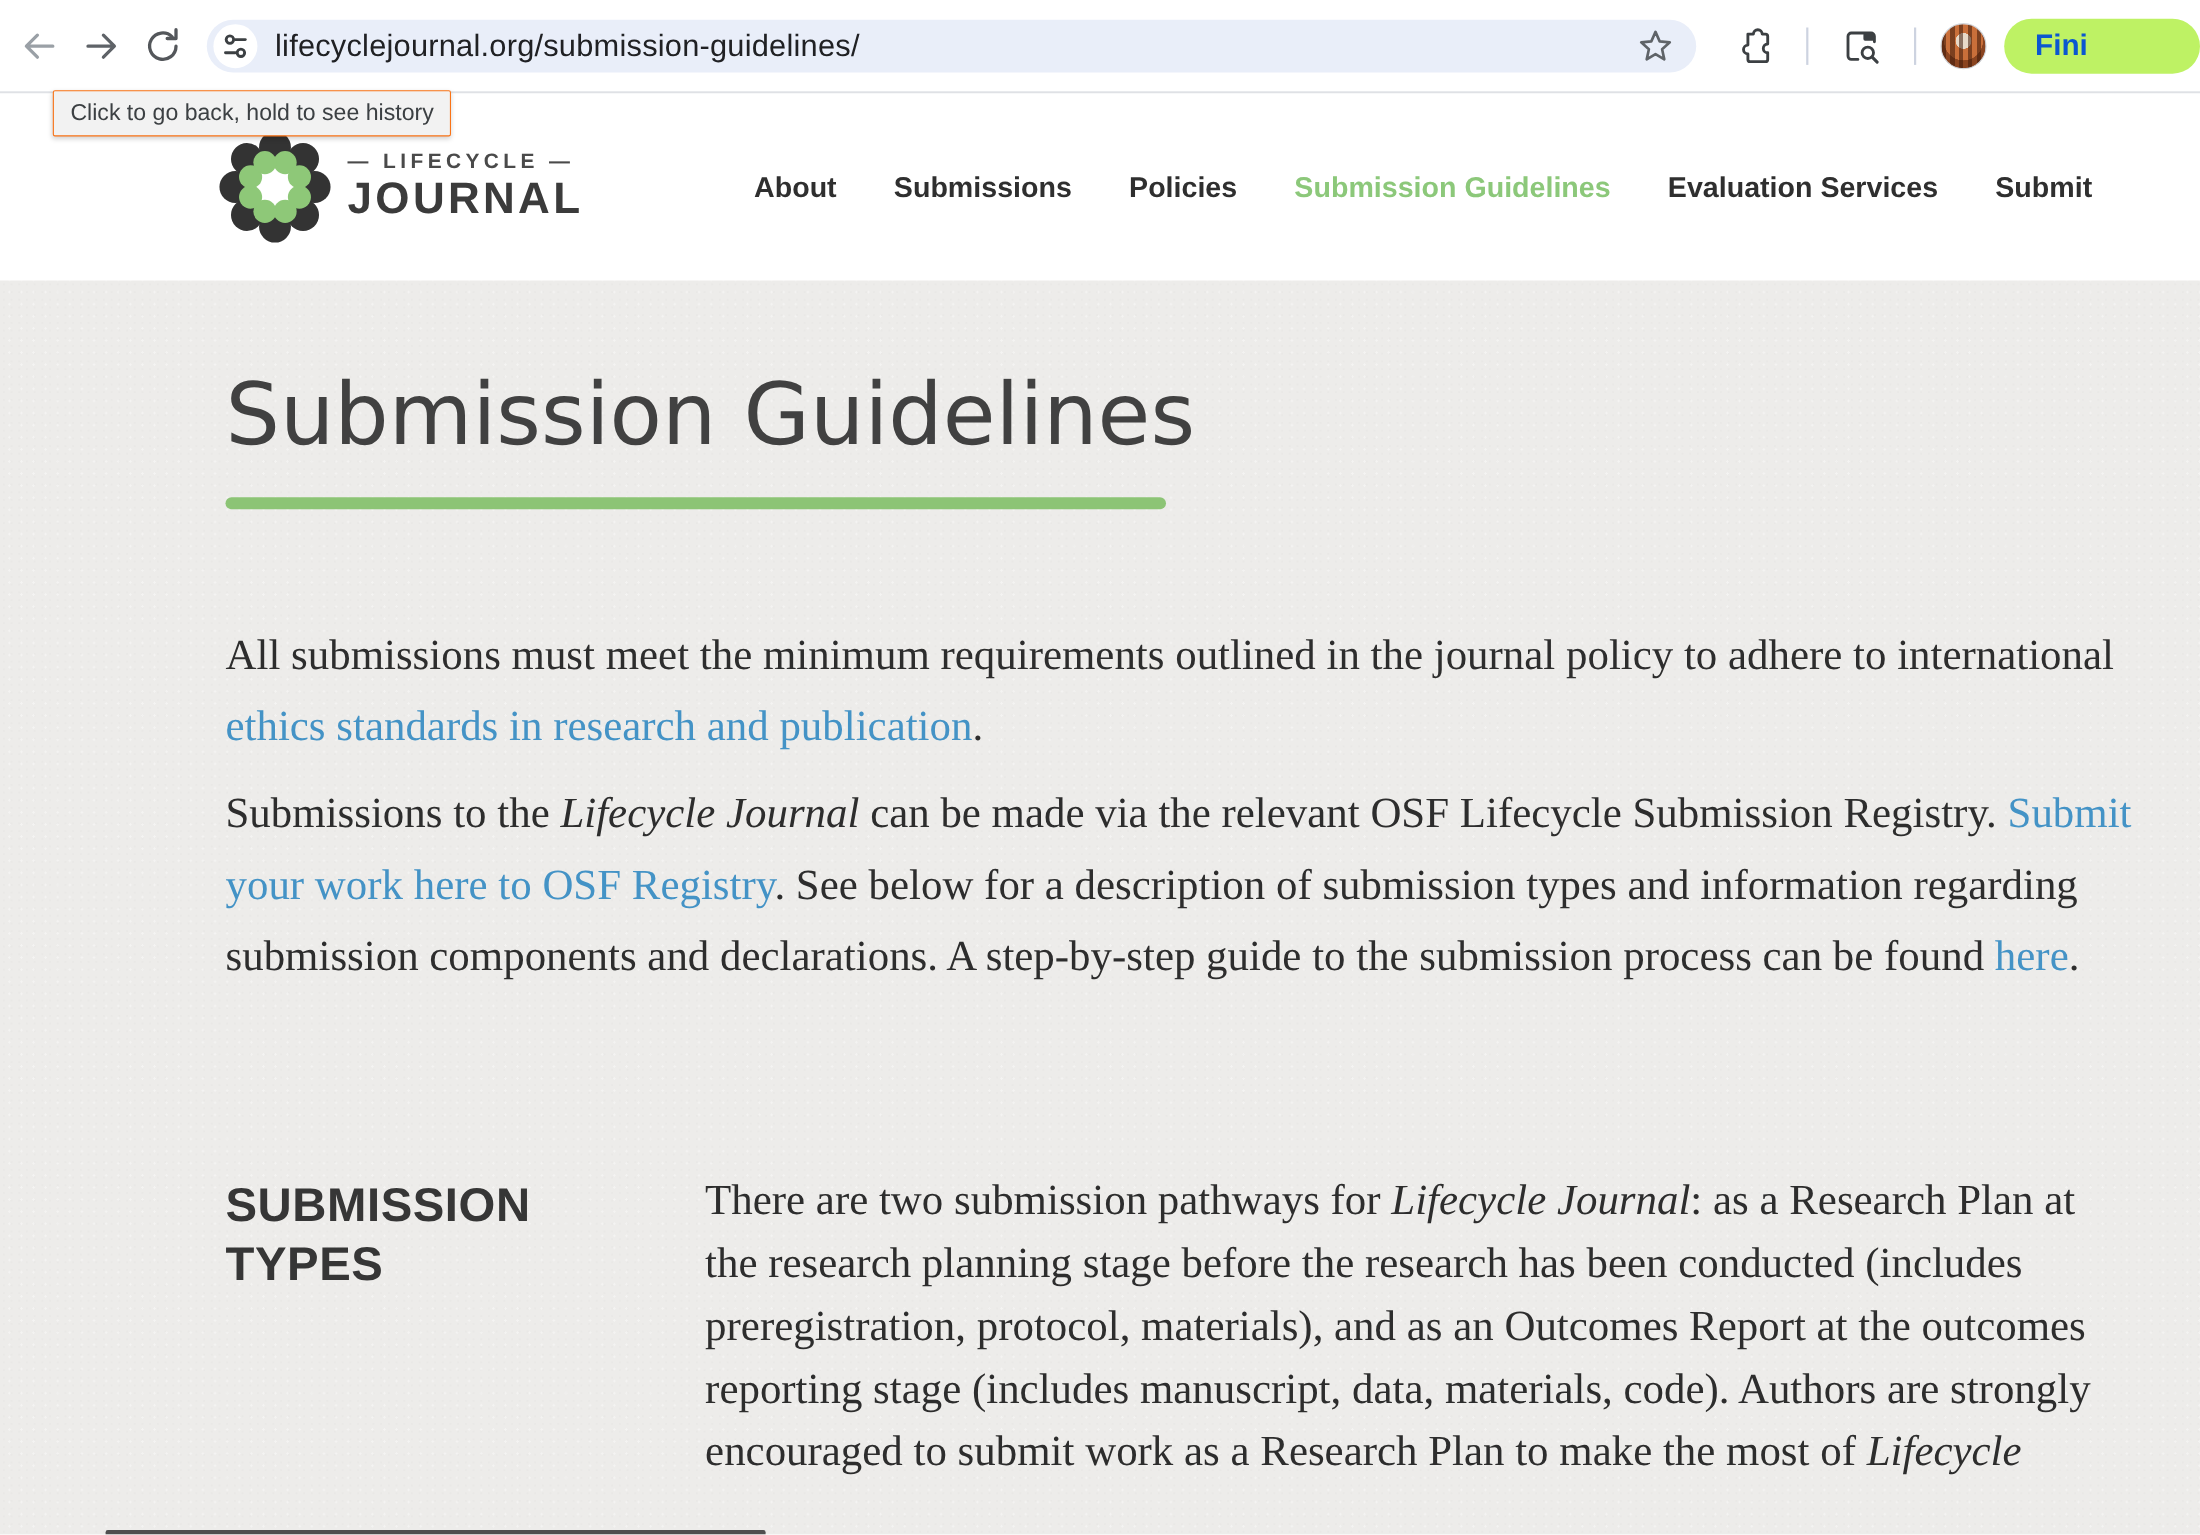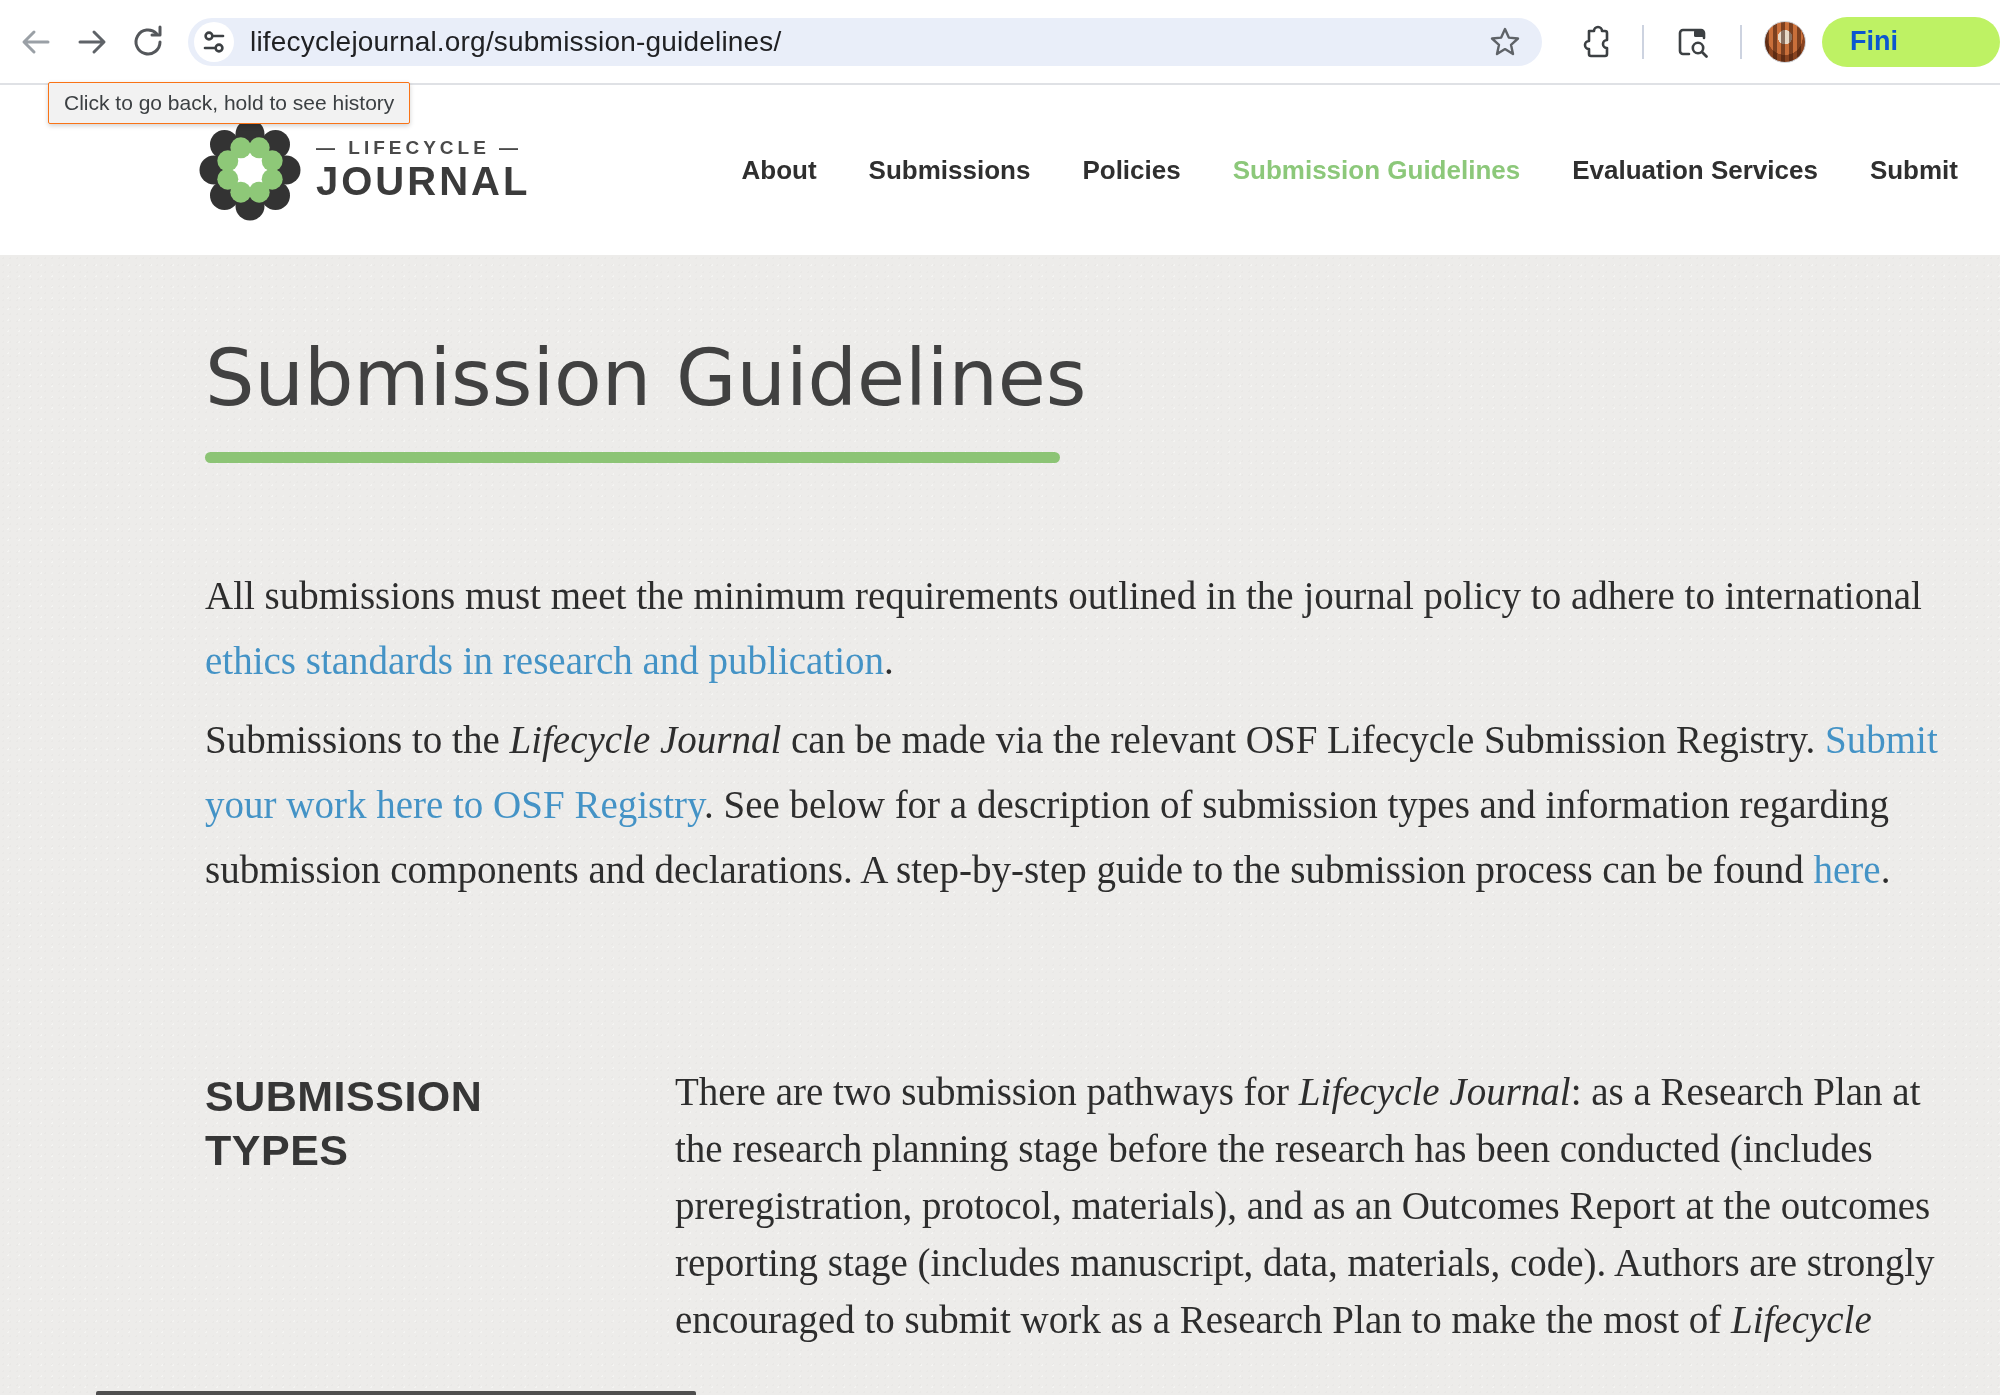--- a/index.html
+++ b/index.html
@@ -35,21 +35,21 @@
            border:1px solid #f97316;box-shadow:0 2px 5px rgba(0,0,0,.18);
            font-size:21px;color:#3c4043;padding:8px 15px;white-space:nowrap;border-radius:2px;}
 
   
   .siteheader{position:absolute;left:0;top:85px;width:2000px;height:170px;background:#ffffff;
               display:flex;align-items:center;}
   .logo{display:flex;align-items:center;margin-left:198px;cursor:pointer;}
   .logo-text{margin-left:14px;color:#3b3b3b;}
   .logo-top{font-size:19px;font-weight:700;letter-spacing:4px;color:#4a4a4a;white-space:nowrap;}
   .logo-bottom{font-size:40px;font-weight:700;letter-spacing:3px;margin-top:0;white-space:nowrap;}
-  .nav{margin-left:auto;display:flex;align-items:center;gap:52px;padding-right:42px;}
+  .nav{margin-left:auto;display:flex;align-items:center;gap:52px;padding-right:98px;}
   .nav-item{font-size:26px;font-weight:700;color:#2f2f2f;cursor:pointer;white-space:nowrap;}
   .nav-item.active{color:#8cc87a;}
 
   
   .content{position:absolute;left:0;top:255px;width:2000px;height:1140px;
            background-color:#edecea;
            background-image:
              radial-gradient(rgba(0,0,0,0.015) 1px, transparent 1px),
              radial-gradient(rgba(255,255,255,0.4) 1px, transparent 1px);
            background-size:7px 7px,11px 11px;
@@ -58,21 +58,21 @@
               font-size:78px;font-weight:400;color:#414141;letter-spacing:0;}
   .title-rule{position:absolute;left:205px;top:197px;width:855px;height:11px;border-radius:6px;
               background:#8cc475;}
   .serif{font-family:"Liberation Serif",serif;color:#2d2d2d;}
   .para{position:absolute;left:205px;width:1745px;font-size:39px;line-height:65px;}
   .para-1{top:308px;}
   .para-2{top:452px;}
   .section{position:absolute;left:205px;top:808px;width:1740px;}
   .section-label{position:absolute;left:0;top:6px;width:340px;font-size:43px;font-weight:700;
                  color:#363636;line-height:54px;letter-spacing:0.5px;}
-  .section-body{position:absolute;left:470px;top:0;width:1262px;font-size:39px;line-height:57px;}
+  .section-body{position:absolute;left:436px;top:0;width:1262px;font-size:39px;line-height:57px;}
   .link{color:#4493c6;text-decoration:none;cursor:pointer;}
   .it{font-style:italic;}
   .status-edge{position:absolute;left:96px;top:1136px;width:600px;height:4px;background:#4f4f4f;
                border-radius:2px 2px 0 0;}
 
   svg{display:block;}
 </style>
 </head>
 <body>
 

